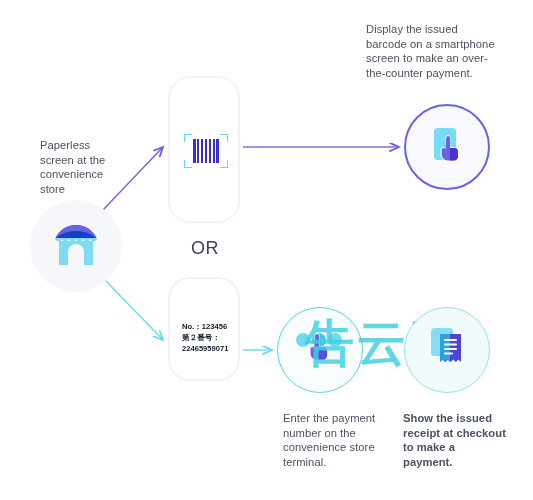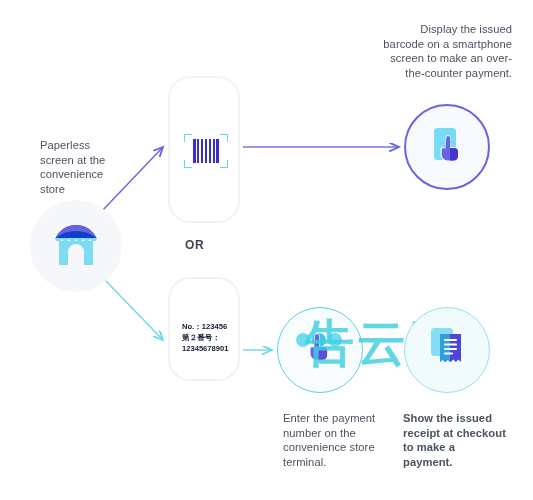--- a/index.html
+++ b/index.html
@@ -23,32 +23,32 @@
   
   .caption {
     position: absolute;
     color: #4a5260;
     font-size: 11.2px;
     line-height: 14.6px;
     letter-spacing: 0.05px;
     font-family: "Liberation Sans", sans-serif;
   }
   #cap-left   { left: 40px;  top: 138px; width: 86px; }
-  #cap-top    { left: 380px; top: 22px;  width: 132px; text-align: right; }
+  #cap-top    { left: 366px; top: 22px;  width: 132px; }
   #cap-mid    { left: 283px; top: 411px; width: 102px; }
   #cap-right  { left: 403px; top: 411px; width: 104px; font-weight: bold; }
 
   .or-label {
     position: absolute;
     left: 185px;
     top: 238px;
     width: 40px;
-    text-align: left;
-    font-size: 12px;
-    font-weight: bold;
+    text-align: center;
+    font-size: 18px;
+    font-weight: normal;
     color: #3d4452;
     letter-spacing: 0.6px;
   }
 
   
   .circle {
     position: absolute;
     border-radius: 50%;
     box-sizing: border-box;
   }
@@ -203,21 +203,21 @@
           <i style="width:2.6px"></i>
           <i style="width:2px"></i>
         <i style="width:2.6px"></i>
       </span>
     </div>
   </div>
 
   <div class="or-label">OR</div>
 
   <div class="phone" id="phone-number">
-    <div class="phone-text"><span>No.：123456</span><br><span>第２番号：</span><br><span>12345678901</span></div>
+    <div class="phone-text"><span>No.：123456</span><br><span>第２番号：</span><br><span>22465959071</span></div>
   </div>
 
   <div class="caption" id="cap-top">Display the issued barcode on a smartphone screen to make an over-the-counter payment.</div>
 
   <div class="circle" id="circle-tap">
     <span class="icon-center">
       <svg width="48" height="48" viewBox="0 0 48 48">
         <rect x="11" y="7" width="22" height="32" rx="3.5" fill="#77dcf5"></rect>
 
         <path d="M22.5 16.5 a2.4 2.4 0 0 1 4.8 0 v9.5 h3.8 a4.4 4.4 0 0 1 4.4 4.4 v4.6 a5 5 0 0 1 -5 5 h-6.4 a6.6 6.6 0 0 1 -6.6 -6.6 v-5.1 a2.3 2.3 0 0 1 4.6 0 z" fill="#ffffff"></path>

